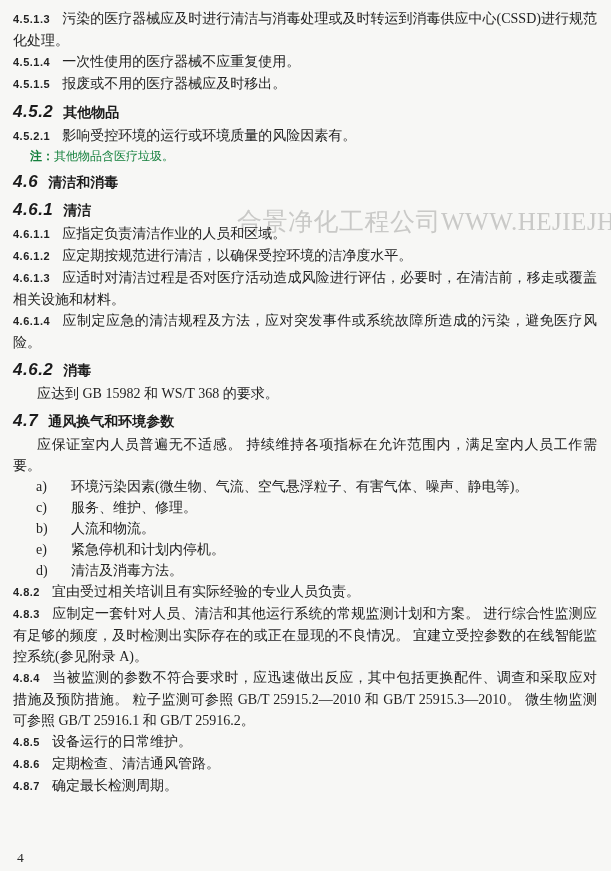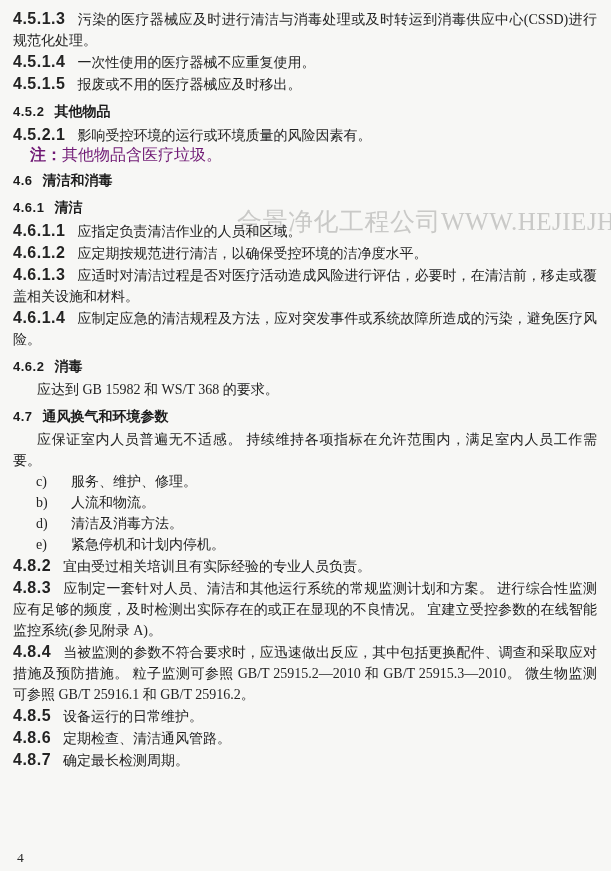--- a/index.html
+++ b/index.html
@@ -29,38 +29,38 @@
   }
   .content { position: relative; }
   p.clause {
     margin: 0;
     line-height: 21px;
     text-align: justify;
   }
   .num {
     font-family: "Liberation Sans", "DejaVu Sans", sans-serif;
     font-weight: bold;
-    font-size: 16px;
+    font-size: 11px;
     margin-right: 12px;
     letter-spacing: 0.5px;
   }
   p.heading {
     margin: 6px 0 2px 0;
     line-height: 21px;
     font-family: "Liberation Sans", "DejaVu Sans", sans-serif;
     font-weight: bold;
     font-size: 14px;
     color: #1c1c1c;
   }
-  p.heading .num { margin-right: 10px; font-size: 13px; }
+  p.heading .num { margin-right: 10px; font-size: 17px; font-style: italic; }
   p.note {
     margin: 0 0 0 17px;
-    font-size: 16px;
+    font-size: 12px;
     line-height: 18px;
-    color: #701a75;
+    color: #15803d;
   }
   p.note .note-label { font-weight: bold; font-family: "Liberation Sans", "DejaVu Sans", sans-serif; }
   p.plain {
     margin: 0;
     line-height: 21px;
     text-indent: 24px;
     text-align: justify;
   }
   p.list-item {
     margin: 0 0 0 23px;
@@ -118,28 +118,29 @@
     <p class="heading"><span class="num">4.6.2</span><span>消毒</span></p>
 
     <p class="plain">应达到 GB 15982 和 WS/T 368 的要求。</p>
 
     <p class="heading"><span class="num">4.7</span><span>通风换气和环境参数</span></p>
 
     <p class="plain">应保证室内人员普遍无不适感。 持续维持各项指标在允许范围内，满足室内人员工作需要。</p>
 
 
 
+    <p class="list-item"><span class="letter">a)</span><span>环境污染因素(微生物、气流、空气悬浮粒子、有害气体、噪声、静电等)。</span></p>
 
     <p class="list-item"><span class="letter">c)</span><span>服务、维护、修理。</span></p>
 
     <p class="list-item"><span class="letter">b)</span><span>人流和物流。</span></p>
 
+    <p class="list-item"><span class="letter">e)</span><span>紧急停机和计划内停机。</span></p>
+
     <p class="list-item"><span class="letter">d)</span><span>清洁及消毒方法。</span></p>
-
-    <p class="list-item"><span class="letter">e)</span><span>紧急停机和计划内停机。</span></p>
 
 
     <p class="clause"><span class="num">4.8.2</span><span>宜由受过相关培训且有实际经验的专业人员负责。</span></p>
 
     <p class="clause"><span class="num">4.8.3</span><span>应制定一套针对人员、清洁和其他运行系统的常规监测计划和方案。 进行综合性监测应有足够的频度，及时检测出实际存在的或正在显现的不良情况。 宜建立受控参数的在线智能监控系统(参见附录 A)。</span></p>
 
     <p class="clause"><span class="num">4.8.4</span><span>当被监测的参数不符合要求时，应迅速做出反应，其中包括更换配件、调查和采取应对措施及预防措施。 粒子监测可参照 GB/T 25915.2—2010 和 GB/T 25915.3—2010。 微生物监测可参照 GB/T 25916.1 和 GB/T 25916.2。</span></p>
 
     <p class="clause"><span class="num">4.8.5</span><span>设备运行的日常维护。</span></p>
 

